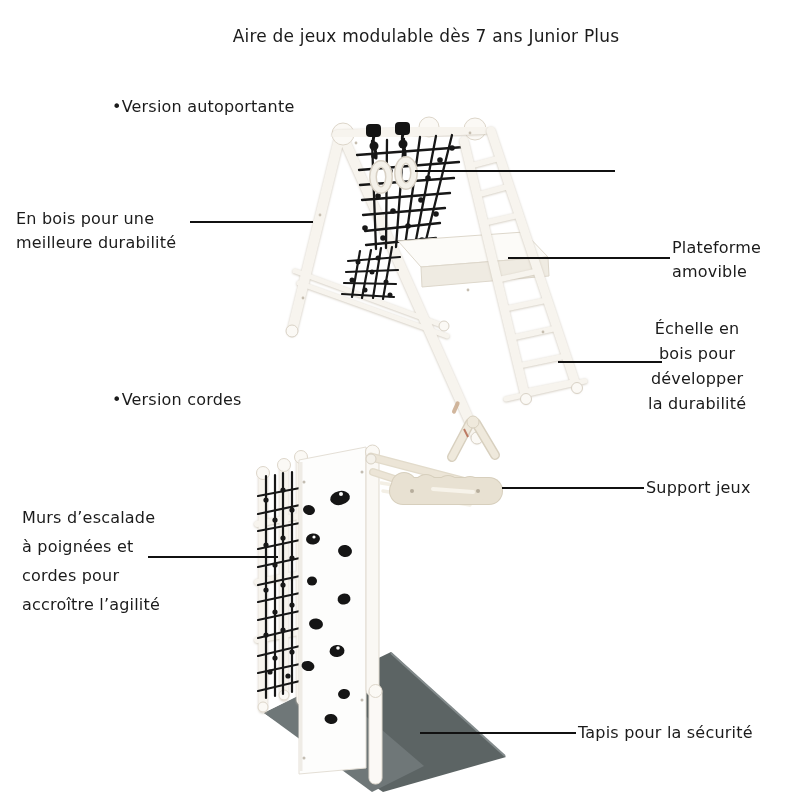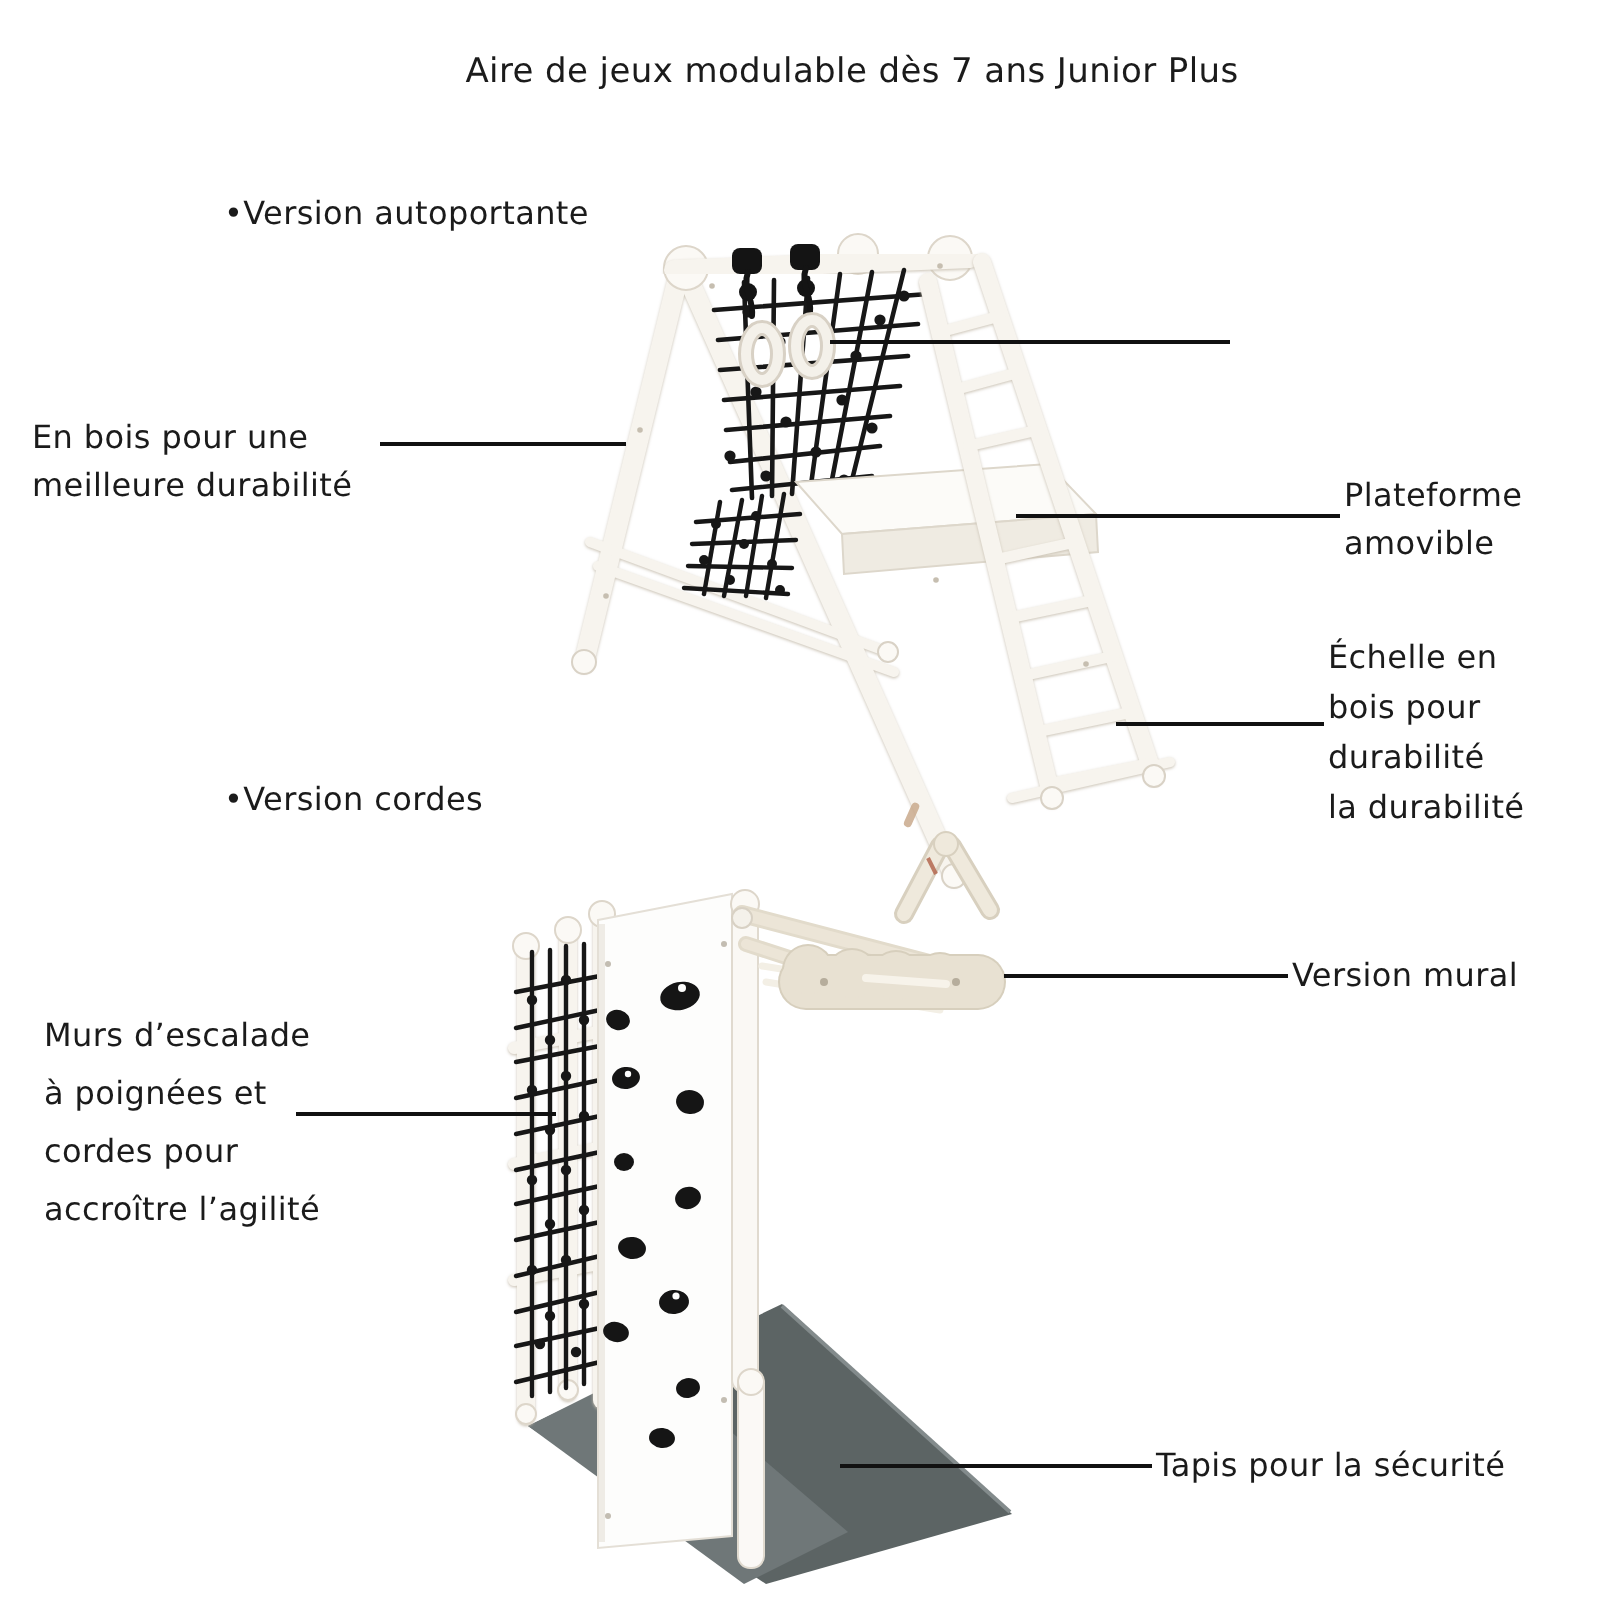--- a/index.html
+++ b/index.html
@@ -307,28 +307,28 @@
     <div>En bois pour une</div>
     <div>meilleure durabilité</div>
   </div>
 
 
   <div class="label" style="left:672px;top:236px;line-height:24px;">
     <div>Plateforme</div>
     <div>amovible</div>
   </div>
 
-  <div class="label" style="left:664px;top:316px;line-height:25px;">
+  <div class="label" style="left:648px;top:316px;line-height:25px;text-align:center;">
     <div>Échelle en</div>
     <div>bois pour</div>
-    <div>durabilité</div>
+    <div>développer</div>
     <div>la durabilité</div>
   </div>
 
-  <div class="label" style="left:646px;top:478px;">Version mural</div>
+  <div class="label" style="left:646px;top:478px;">Support jeux</div>
 
   <div class="label" style="left:22px;top:503px;line-height:29px;">
     <div>Murs d’escalade</div>
     <div>à poignées et</div>
     <div>cordes pour</div>
     <div>accroître l’agilité</div>
   </div>
 
   <div class="label" style="left:578px;top:723px;">Tapis pour la sécurité</div>
 

